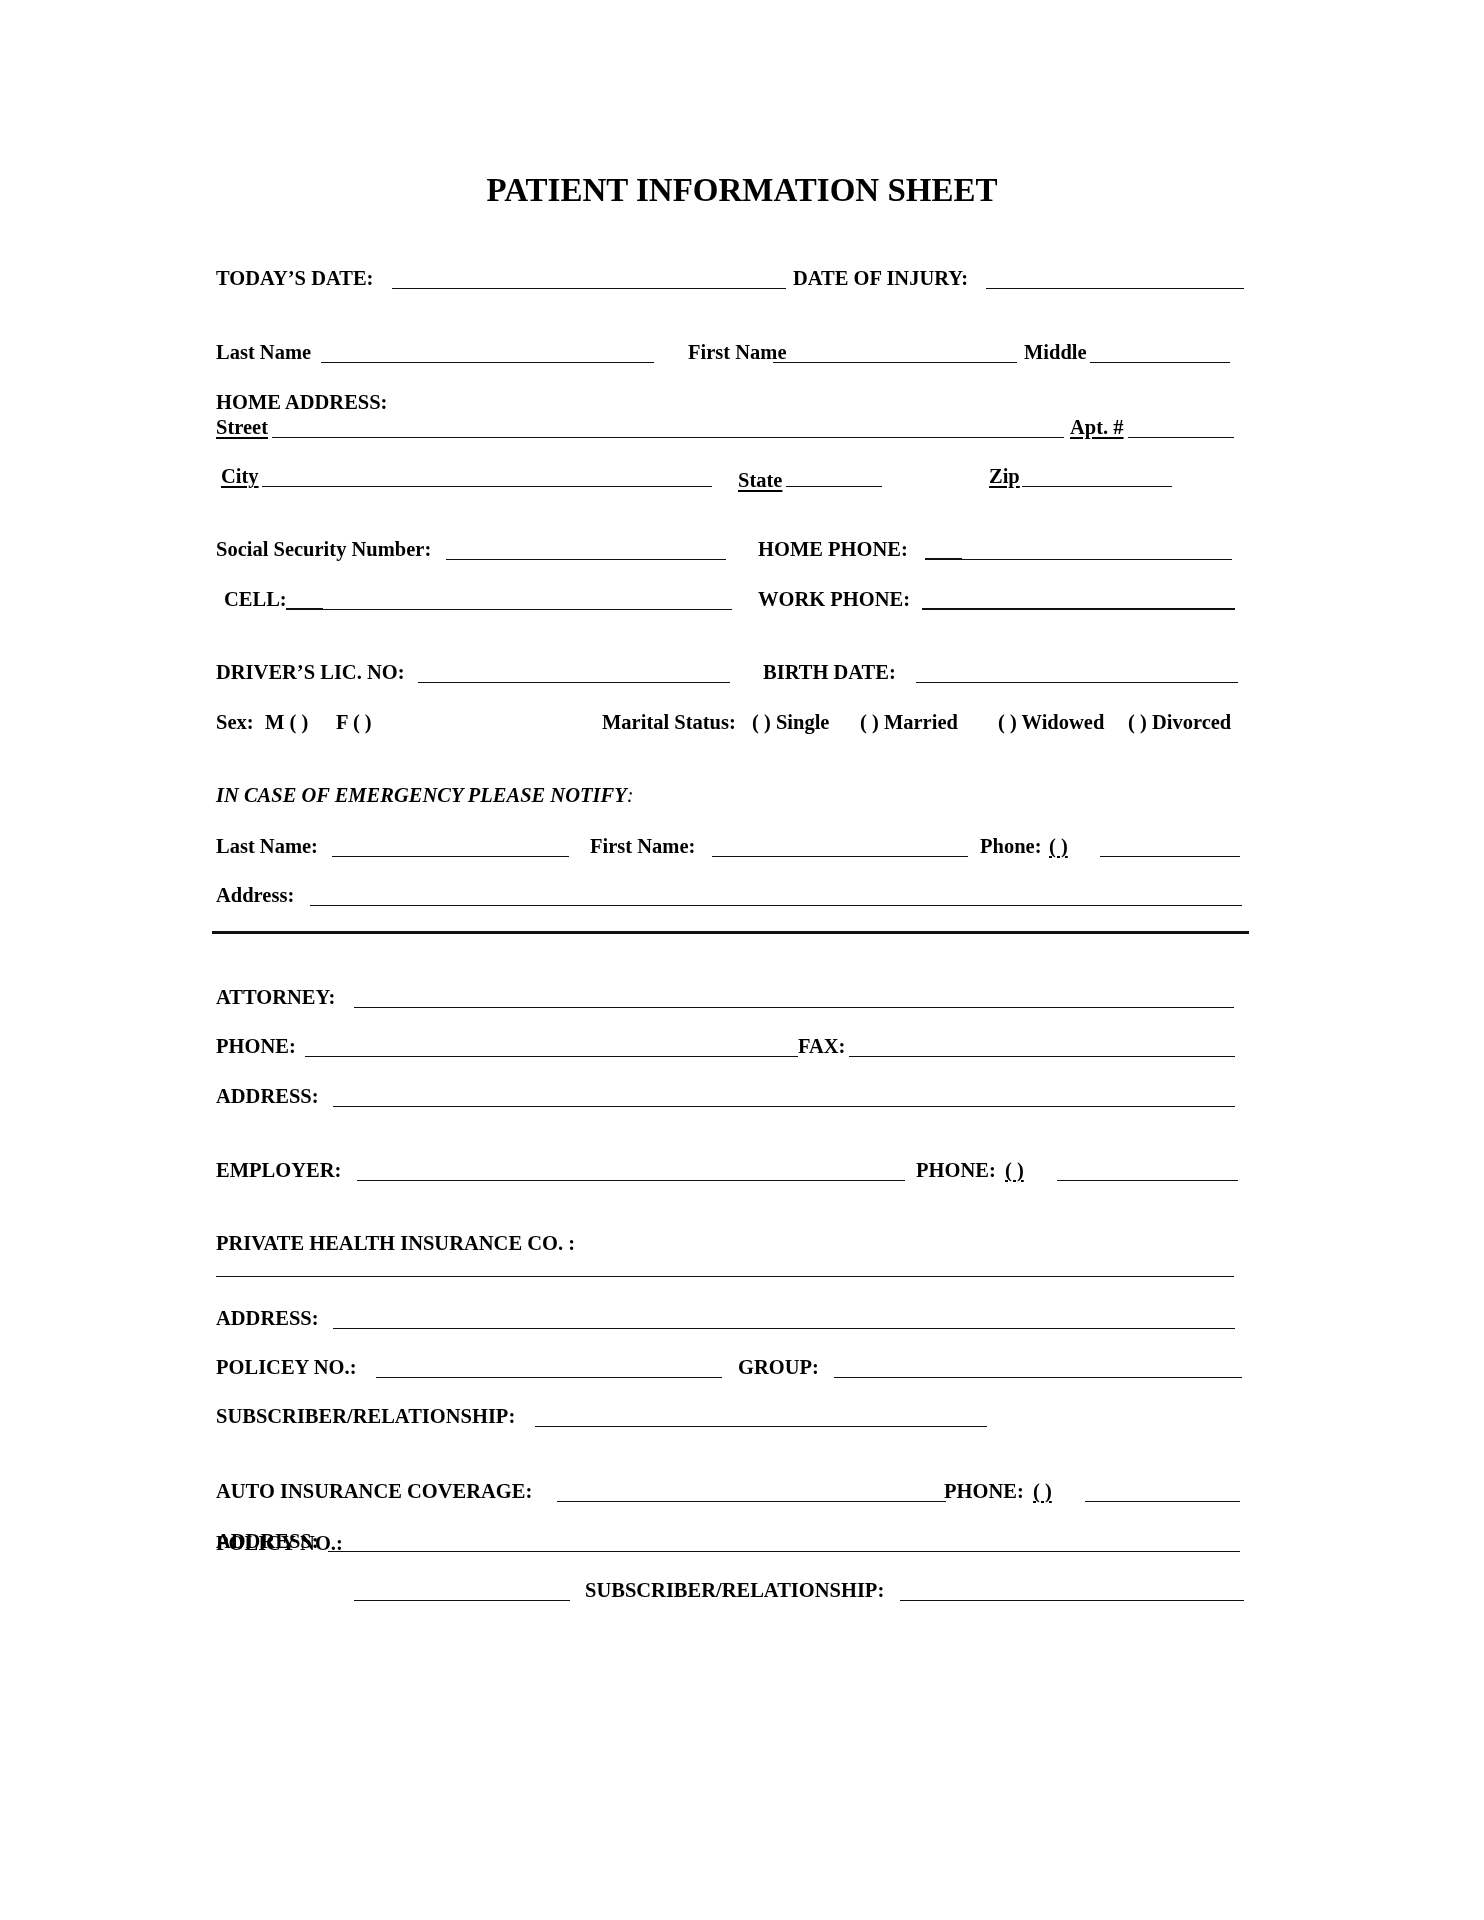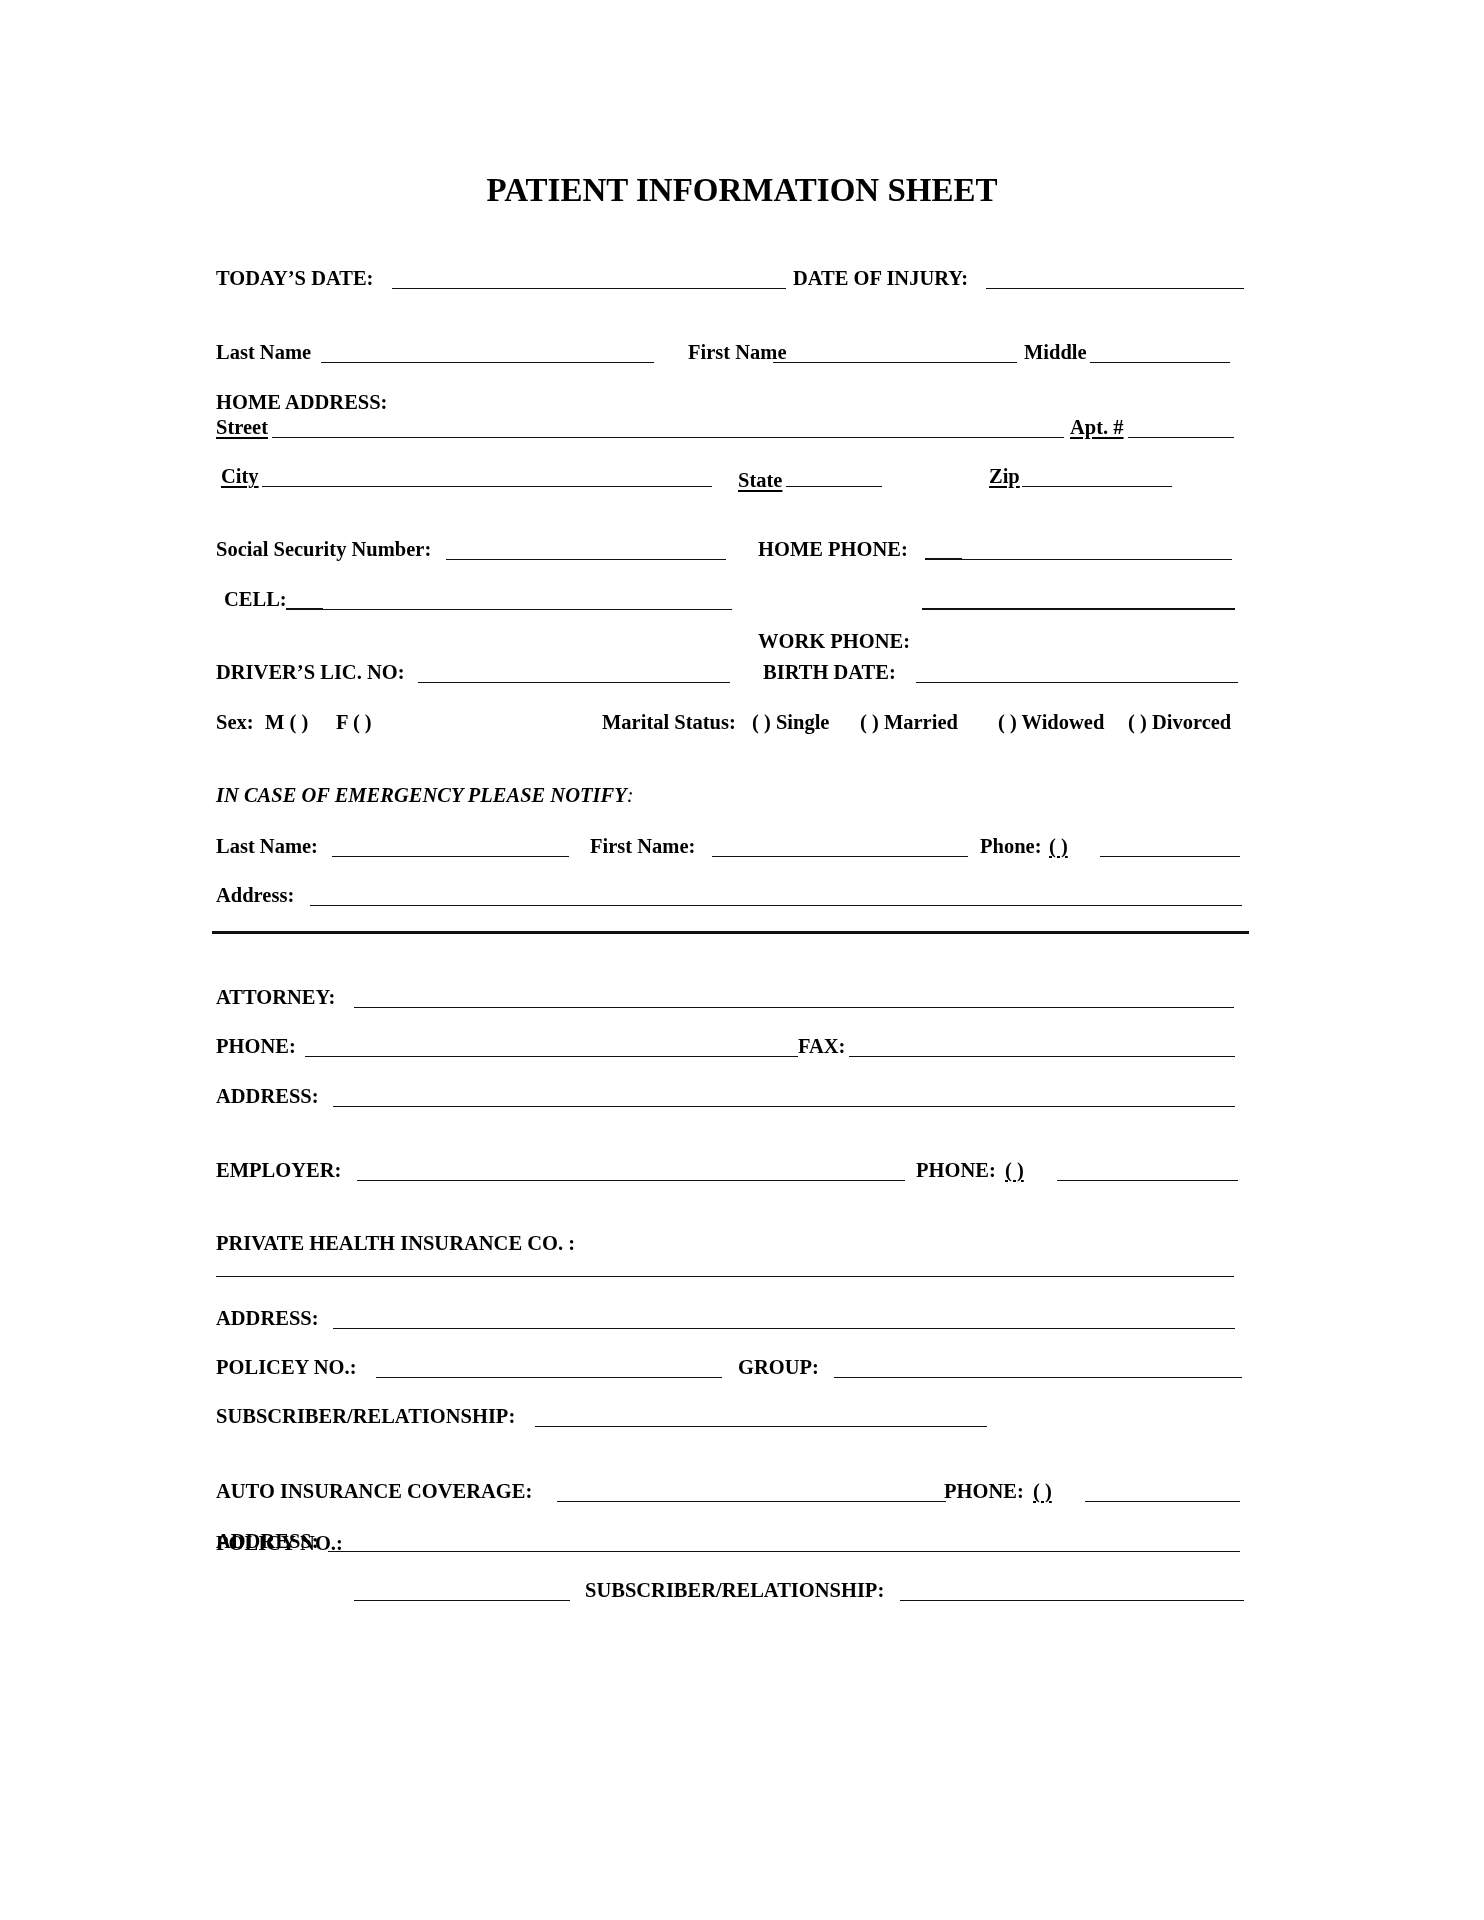--- a/index.html
+++ b/index.html
@@ -45,21 +45,21 @@
 
 <div class="t" style="left:216px;top:539px;">Social Security Number:</div>
 <div class="ln" style="left:446px;width:280px;top:559px;"></div>
 <div class="t" style="left:758px;top:539px;">HOME PHONE:</div>
 <div class="ln thick" style="left:925px;width:37px;top:558px;"></div>
 <div class="ln" style="left:962px;width:270px;top:559px;"></div>
 
 <div class="t" style="left:224px;top:589px;">CELL:</div>
 <div class="ln thick" style="left:286px;width:37px;top:608px;"></div>
 <div class="ln" style="left:323px;width:409px;top:609px;"></div>
-<div class="t" style="left:758px;top:589px;margin-top:42px;">WORK PHONE:</div>
+<div class="t" style="left:758px;top:589px;">WORK PHONE:</div>
 <div class="ln thick" style="left:922px;width:313px;top:608px;"></div>
 
 <div class="t" style="left:216px;top:662px;">DRIVER’S LIC. NO:</div>
 <div class="ln" style="left:418px;width:312px;top:682px;"></div>
 <div class="t" style="left:763px;top:662px;">BIRTH DATE:</div>
 <div class="ln" style="left:916px;width:322px;top:682px;"></div>
 
 <div class="t" style="left:216px;top:712px;">Sex:</div>
 <div class="t" style="left:265px;top:712px;">M (   )</div>
 <div class="t" style="left:336px;top:712px;">F (   )</div>

